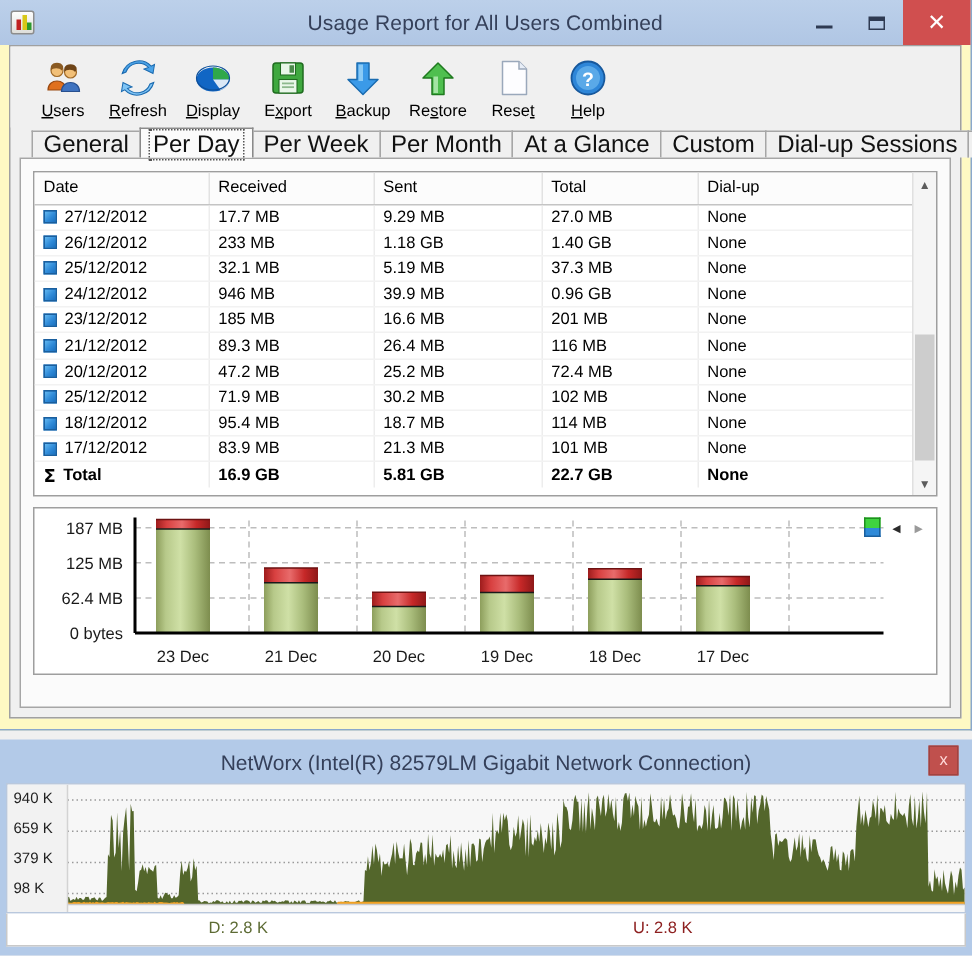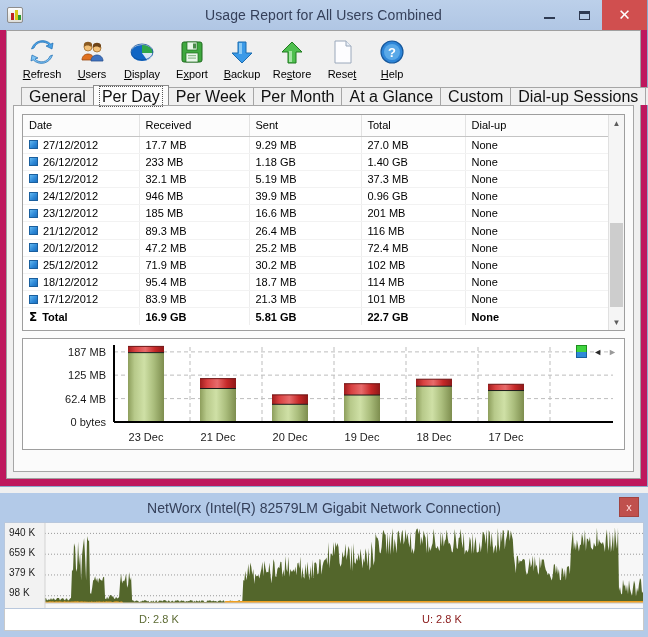--- a/index.html
+++ b/index.html
@@ -14,21 +14,21 @@
     color: #000;
   }
   * { box-sizing: border-box; }
 
   
   #usage-window {
     position: absolute;
     left: 0; top: 0;
     width: 648px;
     height: 487px;
-    background: #be185d;
+    background: #fef9c3;
     border: 1px solid #8aa8cc;
     border-top: none;
     border-left: none;
   }
   .titlebar {
     position: relative;
     height: 30px;
     background: linear-gradient(#bcd0ea, #b0c6e4);
     display: flex;
     align-items: center;
@@ -236,21 +236,20 @@
   }
 
   
   .chart-box {
     position: relative;
     margin-top: 7px;
     height: 112px;
     border: 1px solid #9e9e9e;
     background: #fff;
     overflow: hidden;
-    padding-left: 24px;
   }
   .chart-svg { display: block; }
   .chart-nav {
     position: absolute;
     top: 6px; right: 7px;
     display: flex;
     align-items: center;
     gap: 6px;
   }
   .legend-sq {
@@ -359,39 +358,39 @@
     </div>
   </div>
 
   <div class="client">
 
     <div class="toolbar">
 
       <div class="tb-item">
         <div class="tb-icon">
           <svg width="28" height="28" viewBox="0 0 28 28">
-            <path d="M6 10a9 9 0 0 1 15-3l-3 1 6 3 1-6-2.2 1.1A11.5 11.5 0 0 0 3.5 11z" fill="#4aa3e8" stroke="#1c6bb0" stroke-width="0.7"></path>
-            <path d="M22 18a9 9 0 0 1-15 3l3-1-6-3-1 6 2.2-1.1A11.5 11.5 0 0 0 24.5 17z" fill="#7fc4f5" stroke="#1c6bb0" stroke-width="0.7"></path>
-          </svg>
-        </div>
-        <div class="tb-label"><u>R</u>efresh</div>
-      </div>
-
-      <div class="tb-item">
-        <div class="tb-icon">
-          <svg width="28" height="28" viewBox="0 0 28 28">
             <circle cx="10" cy="9" r="4" fill="#f2c078" stroke="#a06a28" stroke-width="0.8"></circle>
             <path d="M4 22c0-4 3-6 6-6s6 2 6 6z" fill="#e0701e" stroke="#9a4a12" stroke-width="0.8"></path>
             <circle cx="19" cy="10" r="4" fill="#f2c078" stroke="#a06a28" stroke-width="0.8"></circle>
             <path d="M13 23c0-4 3-6 6-6s6 2 6 6z" fill="#3f73c0" stroke="#28508f" stroke-width="0.8"></path>
             <path d="M6 6c1-3 7-3 8 0 .5 2-1 3-1 3-1-2-6-2-7 0 0 0-.4-1.5 0-3z" fill="#8a5a22"></path>
             <path d="M15 7c1-3 7-3 8 0 .4 2-1 3-1 3-1-2-6-2-7 0 0 0-.4-1.5 0-3z" fill="#6e4418"></path>
           </svg>
         </div>
         <div class="tb-label"><u>U</u>sers</div>
+      </div>
+
+      <div class="tb-item">
+        <div class="tb-icon">
+          <svg width="28" height="28" viewBox="0 0 28 28">
+            <path d="M6 10a9 9 0 0 1 15-3l-3 1 6 3 1-6-2.2 1.1A11.5 11.5 0 0 0 3.5 11z" fill="#4aa3e8" stroke="#1c6bb0" stroke-width="0.7"></path>
+            <path d="M22 18a9 9 0 0 1-15 3l3-1-6-3-1 6 2.2-1.1A11.5 11.5 0 0 0 24.5 17z" fill="#7fc4f5" stroke="#1c6bb0" stroke-width="0.7"></path>
+          </svg>
+        </div>
+        <div class="tb-label"><u>R</u>efresh</div>
       </div>
 
       <div class="tb-item">
         <div class="tb-icon">
           <svg width="28" height="28" viewBox="0 0 28 28">
             <ellipse cx="14" cy="15" rx="11" ry="8" fill="#1166c4"></ellipse>
             <path d="M14 15 L14 7 A11 8 0 0 1 25 15 Z" fill="#2fa84a"></path>
             <path d="M14 15 L25 15 A11 8 0 0 1 19 22 Z" fill="#ffffff" opacity="0.85"></path>
             <ellipse cx="14" cy="14" rx="11" ry="8" fill="none" stroke="#0d4f9a" stroke-width="0.8"></ellipse>
           </svg>

